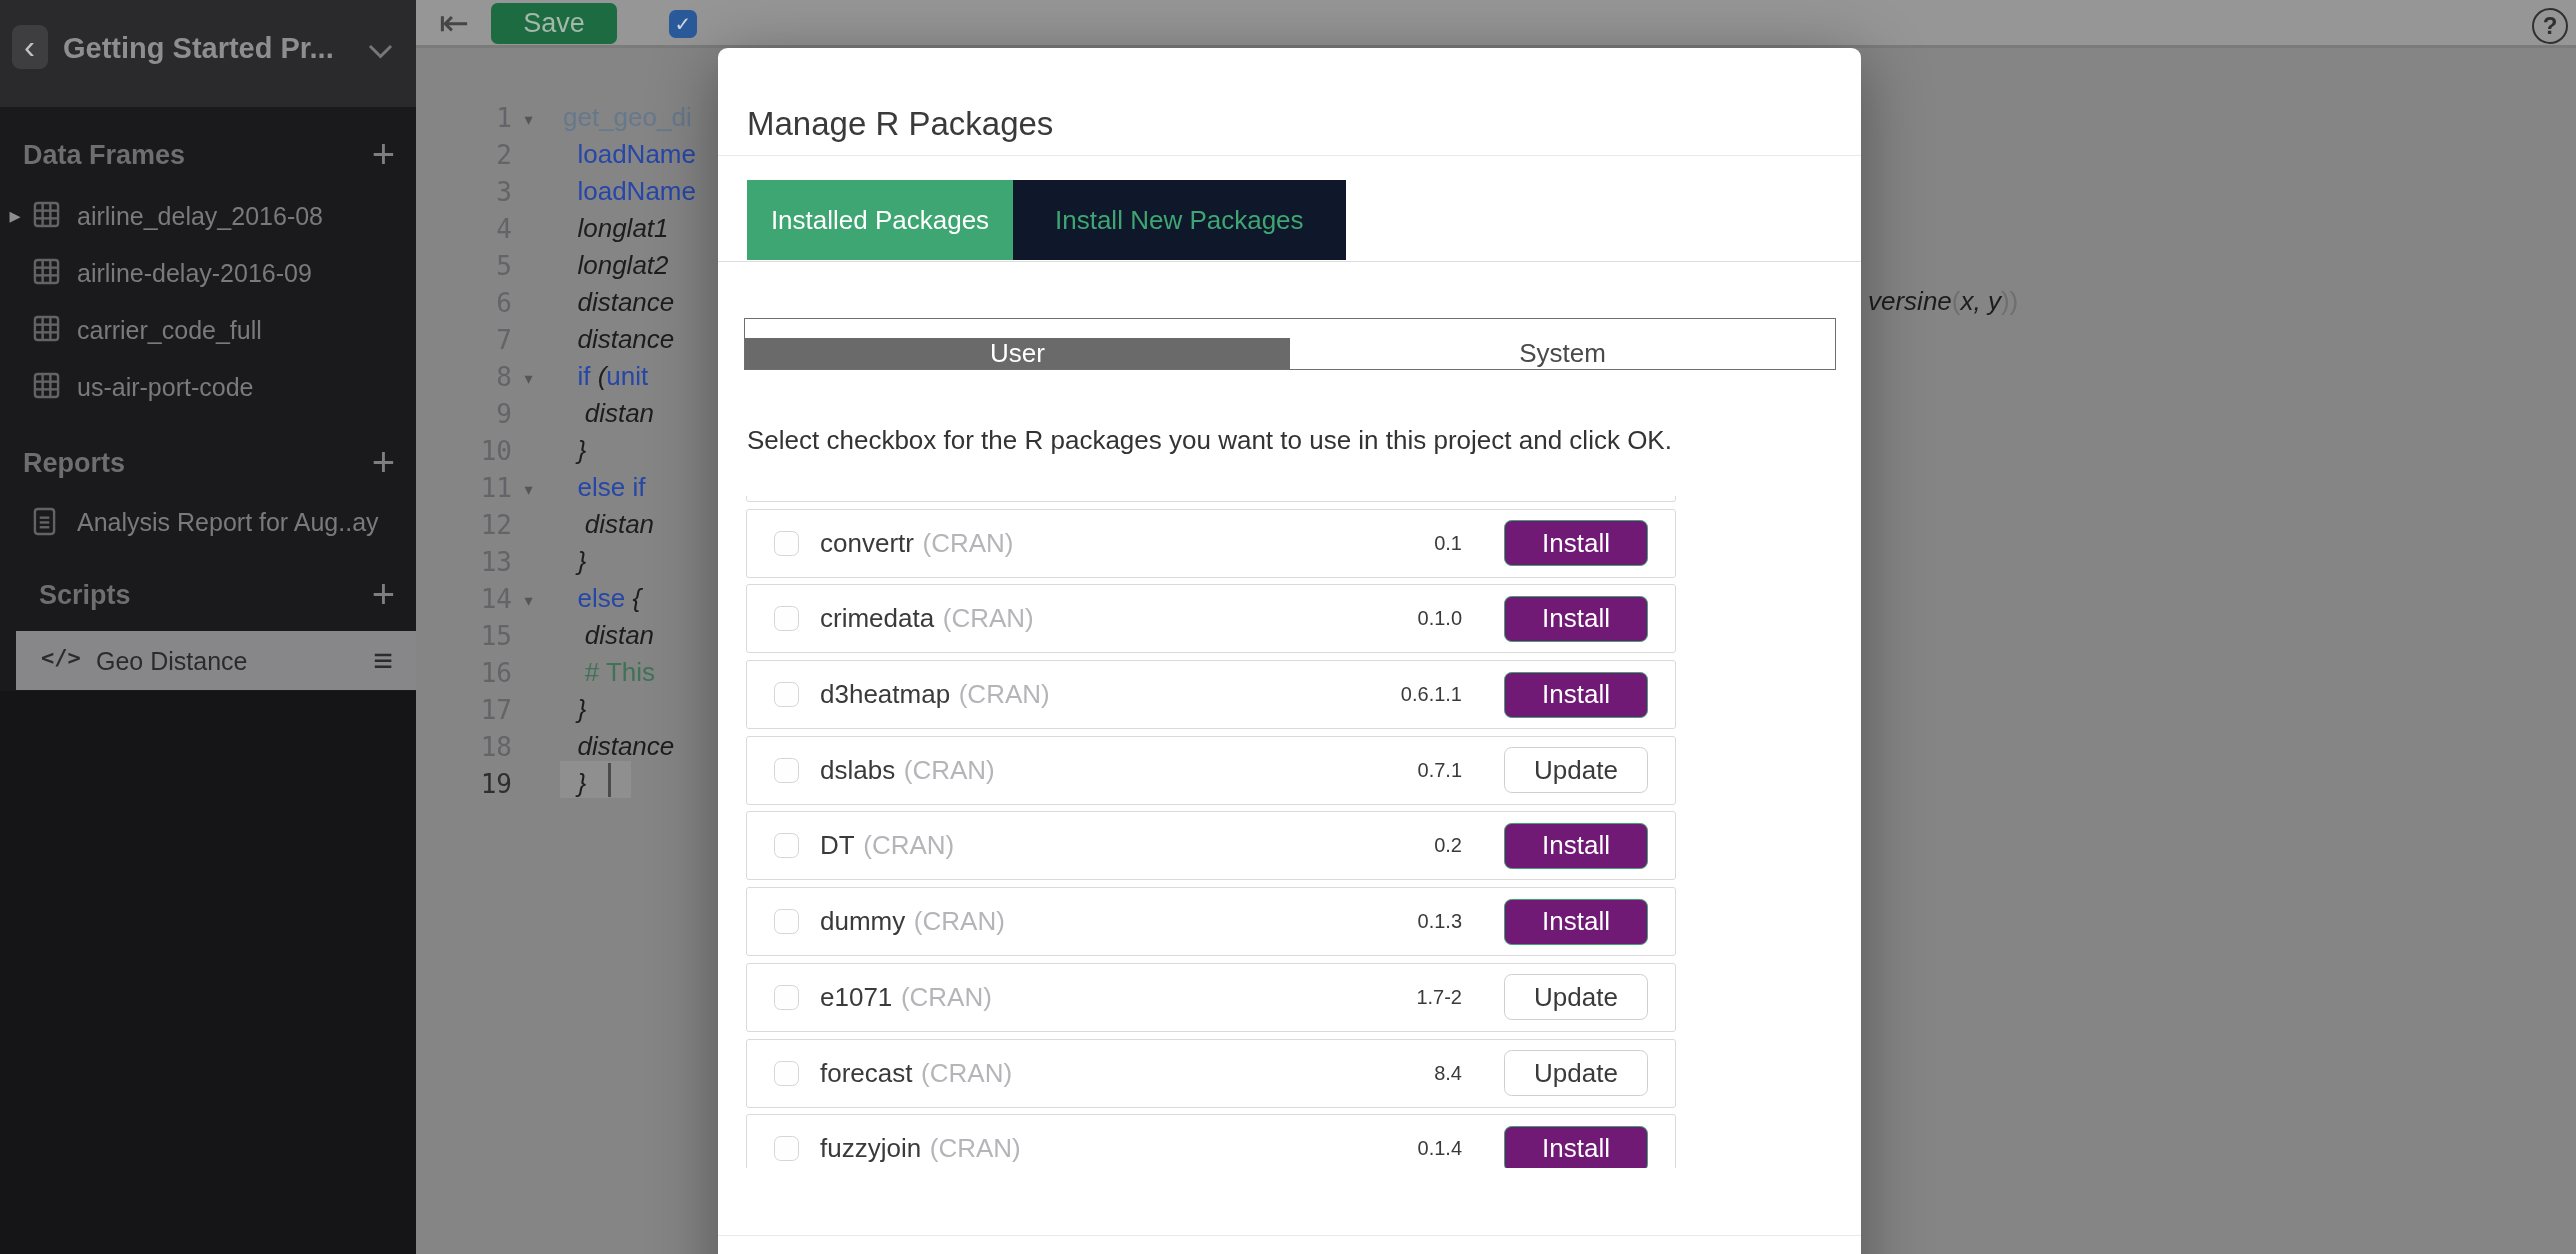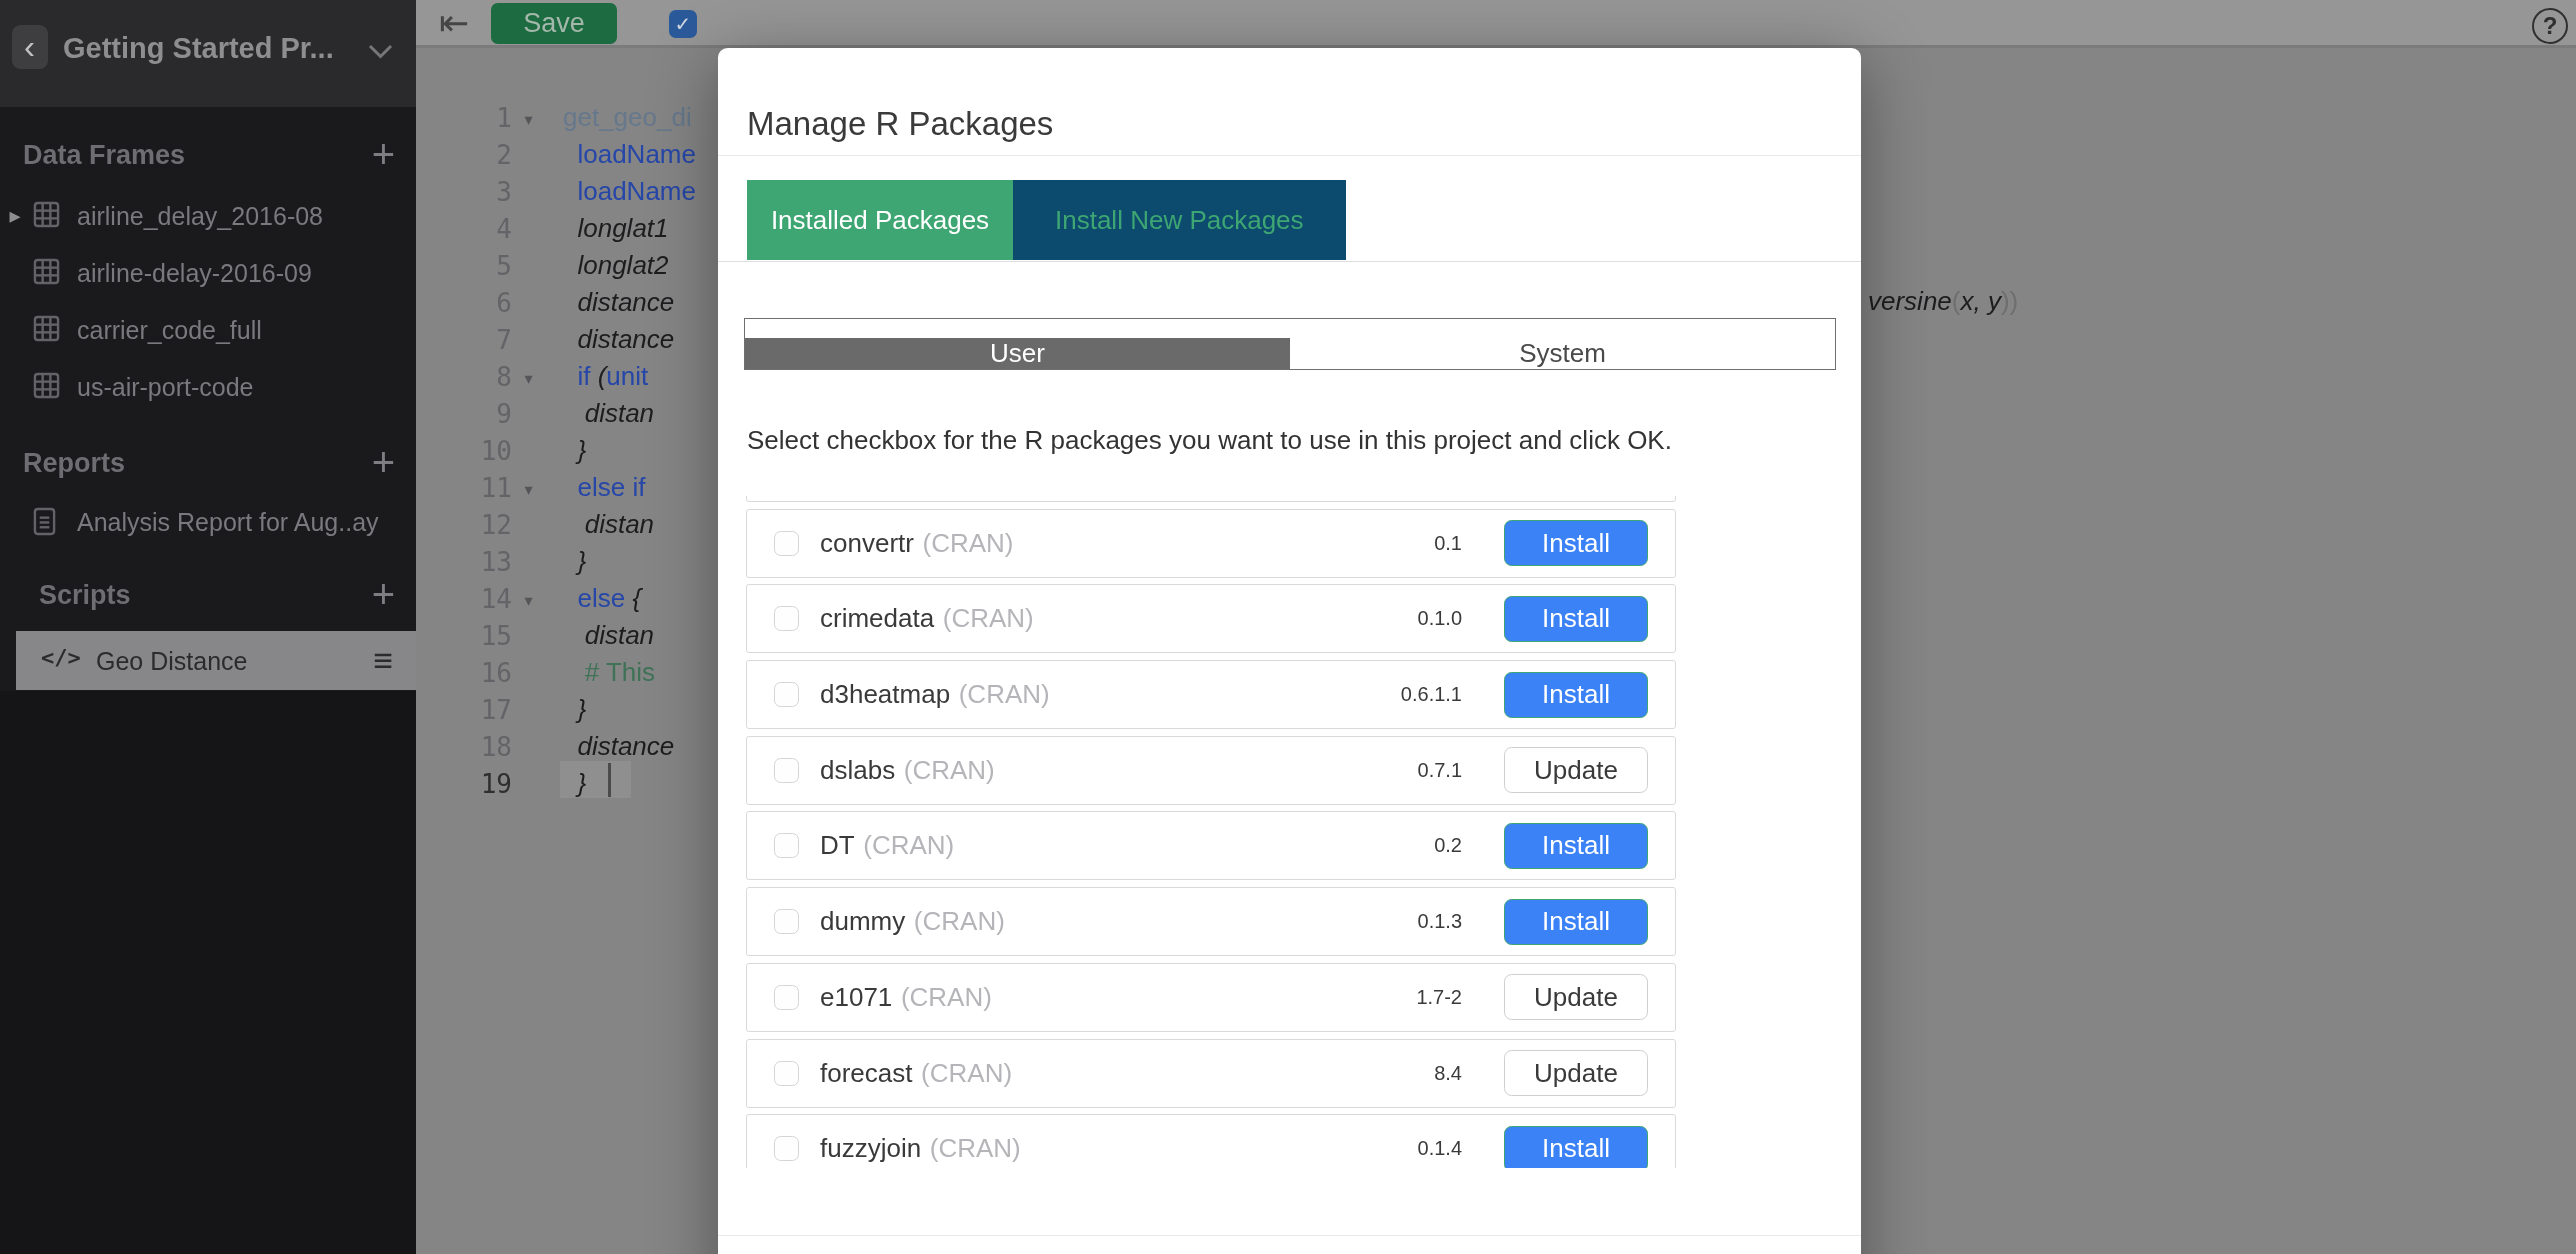--- a/index.html
+++ b/index.html
@@ -49,37 +49,37 @@
   .frag{position:absolute;left:1452px;top:231px;height:37px;display:flex;align-items:center;font-family:"DejaVu Sans Mono",monospace;font-size:26px;white-space:pre;}
   .cursor{position:absolute;left:192px;top:711px;width:2.9px;height:34px;background:#4b4b4b;}
   .help-icon{position:absolute;left:2116px;top:7.7px;width:36px;height:36px;border:2.9px solid #303030;border-radius:50%;color:#303030;font-size:24px;font-weight:bold;text-align:center;line-height:32px;cursor:pointer;}
 
   
   .modal{position:absolute;left:718px;top:48px;width:1143px;height:1274px;background:#ffffff;border-radius:9.6px;box-shadow:0 13.4px 67px rgba(0,0,0,0.38);z-index:10;}
   .m-title{position:absolute;left:29px;top:57px;font-size:33px;font-weight:500;color:#3a3a3a;}
   .m-div1{position:absolute;left:0;top:107px;width:1143px;border-top:1.9px solid #e9e9e9;}
   .m-tabs{position:absolute;left:29px;top:132px;height:80px;display:flex;align-items:stretch;}
   .tab-active{width:266px;background:#3EA672;color:#ffffff;font-size:26px;display:flex;align-items:center;justify-content:center;cursor:pointer;}
-  .tab-inactive{padding:0 42px;color:#3EA672;font-size:26px;display:flex;align-items:center;cursor:pointer;background:#0c4a6e;}
+  .tab-inactive{padding:0 42px;color:#3EA672;font-size:26px;display:flex;align-items:center;cursor:pointer;background:#0f172a;}
   .m-div2{position:absolute;left:0;top:213px;width:1143px;border-top:1.9px solid #dedede;}
   .scope-toggle{position:absolute;left:26px;top:270px;width:1092px;height:52px;border:1.9px solid #6f6f6f;display:flex;align-items:flex-end;}
   .scope-seg{flex:1;display:flex;align-items:center;justify-content:center;font-size:26px;cursor:pointer;}
   .scope-seg.on{background:#6a6a6a;color:#ffffff;}
   .scope-seg.off{background:#ffffff;color:#4a4a4a;}
   .m-instruction{position:absolute;left:29px;top:377px;font-size:26px;color:#333333;}
   .pkg-list{position:absolute;left:28px;top:448px;width:930px;height:672px;overflow:hidden;}
   .pkg-row{height:69px;border:1px solid #d9d9d9;border-radius:2.9px;margin-bottom:6.7px;display:flex;align-items:center;padding:0 27px;background:#fff;}
   .pkg-row.sliver{margin-top:-63px;}
   .pkg-check{width:25px;height:25px;border:1.9px solid #d5d5d5;border-radius:6.7px;background:#fefefe;margin-right:21px;flex:none;cursor:pointer;}
   .pkg-name{font-size:26px;color:#3a3a3a;white-space:nowrap;}
   .pkg-src{font-size:26px;color:#b5b5b9;margin-left:8.6px;}
   .pkg-spacer{flex:1;}
   .pkg-version{font-size:20px;color:#3a3a3a;margin-right:42px;}
   .pkg-btn{width:144px;height:46px;border-radius:7.7px;font-size:26px;cursor:pointer;flex:none;}
-  .pkg-btn.install{background:#3b82f6;border:1px solid #3EA672;color:#ffffff;}
+  .pkg-btn.install{background:#701a75;border:1px solid #3EA672;color:#ffffff;}
   .pkg-btn.update{background:#ffffff;border:1px solid #cfcfcf;color:#3a3a3a;}
   .m-footer{position:absolute;left:0;top:1187px;width:1143px;height:86px;border-top:1.9px solid #e9e9e9;background:#fff;border-radius:0 0 9.6px 9.6px;}
 </style>
 </head>
 <body>
 
 <div class="app">
 
   <aside class="sidebar">
     <div class="sb-header">

